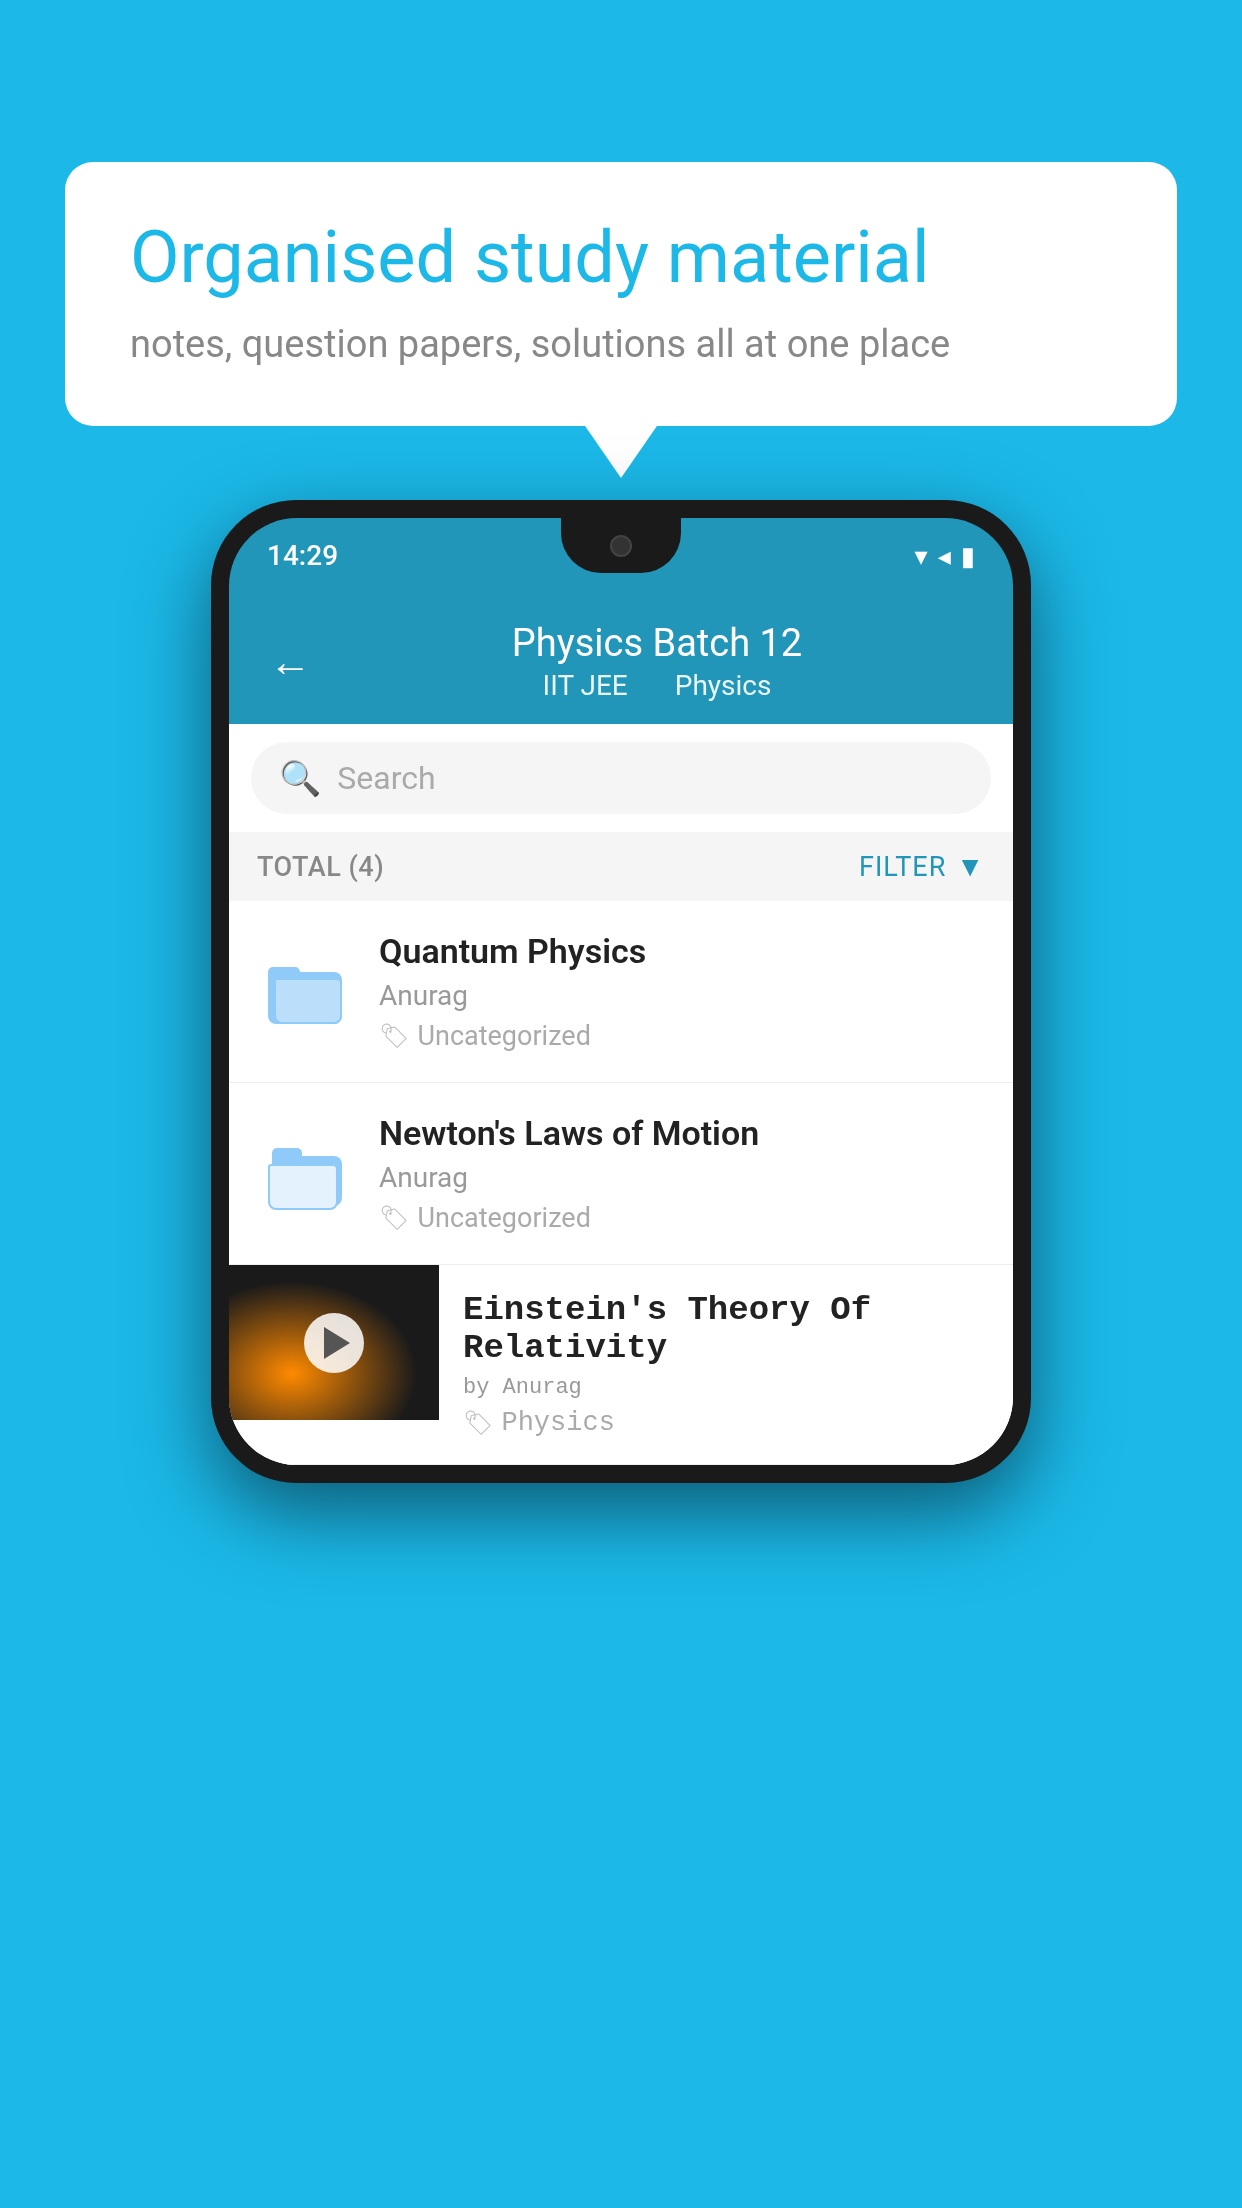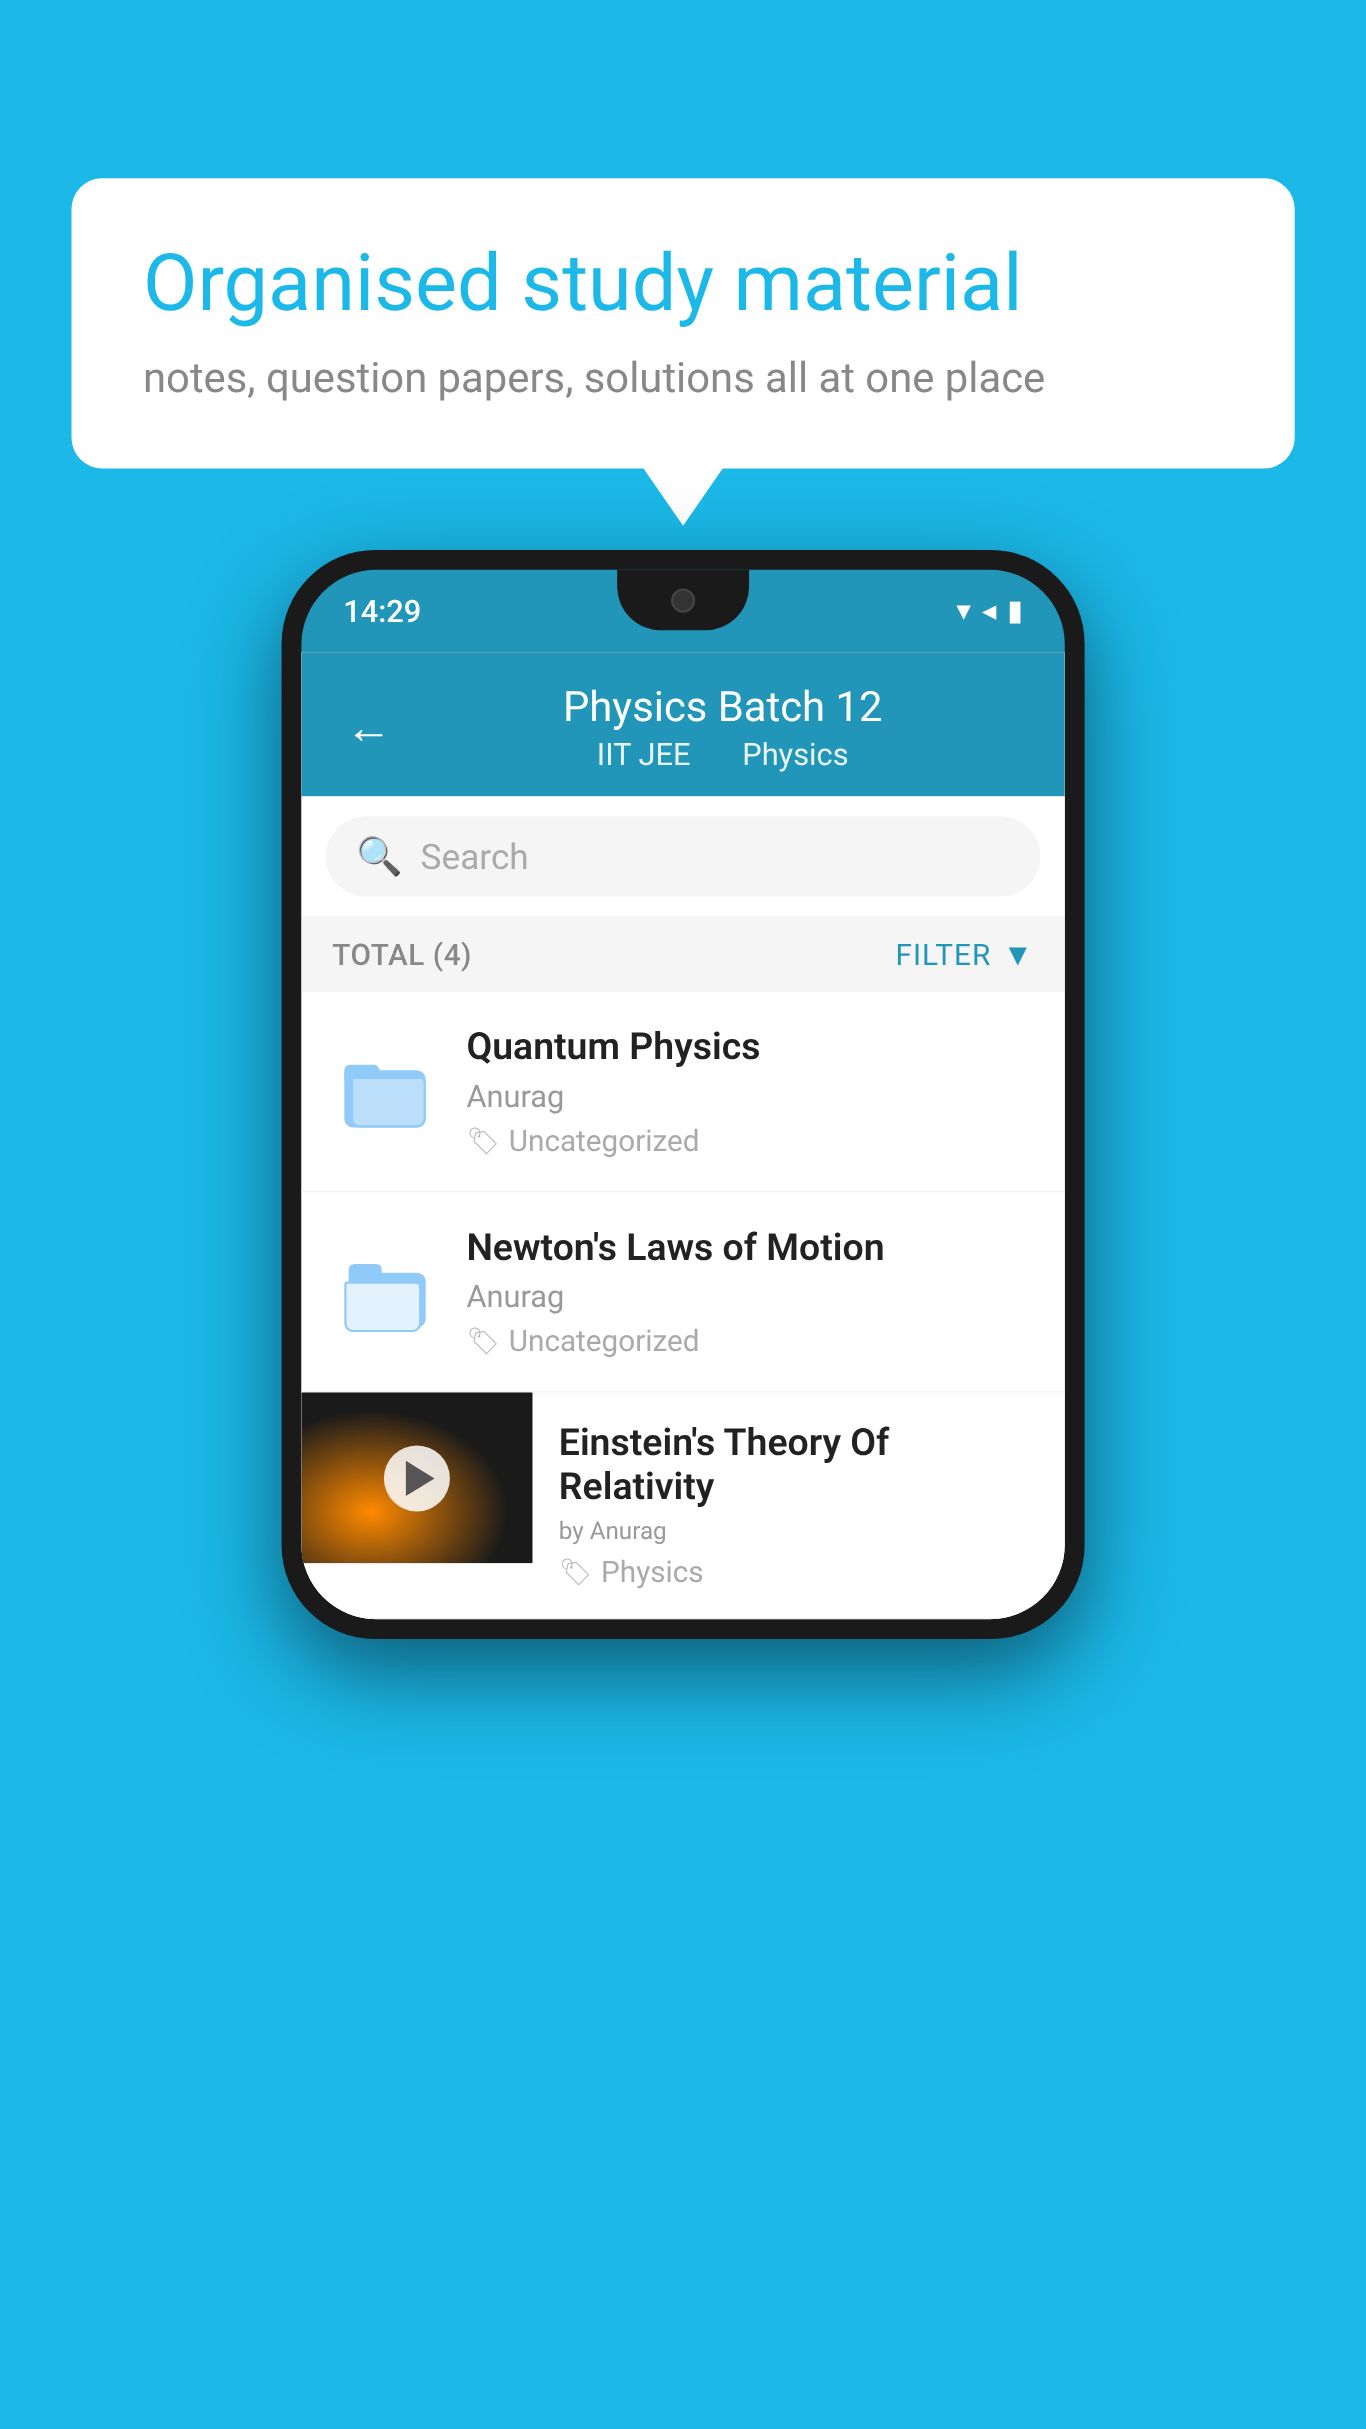--- a/index.html
+++ b/index.html
@@ -50,21 +50,21 @@
       color: #888;
       font-weight: 400;
     }
 
     
     .phone-wrapper {
       position: absolute;
       top: 500px;
       left: 50%;
       transform: translateX(-50%);
-      width: 730px;
+      width: 820px;
     }
 
     .phone-outer {
       background: #1a1a1a;
       border-radius: 85px;
       padding: 18px;
       box-shadow: 0 30px 80px rgba(0,0,0,0.5);
       position: relative;
     }
 
@@ -422,20 +422,21 @@
       height: 0;
       border-top: 16px solid transparent;
       border-bottom: 16px solid transparent;
       border-left: 26px solid #555;
       margin-left: 5px;
     }
 
     .thumbnail-info {
       flex: 1;
       padding: 26px 24px;
+      font-family: Liberation Mono, monospace;
     }
 
     .thumbnail-title {
       font-size: 34px;
       font-weight: 600;
       color: #222;
       margin-bottom: 8px;
     }
 
     .thumbnail-author {

